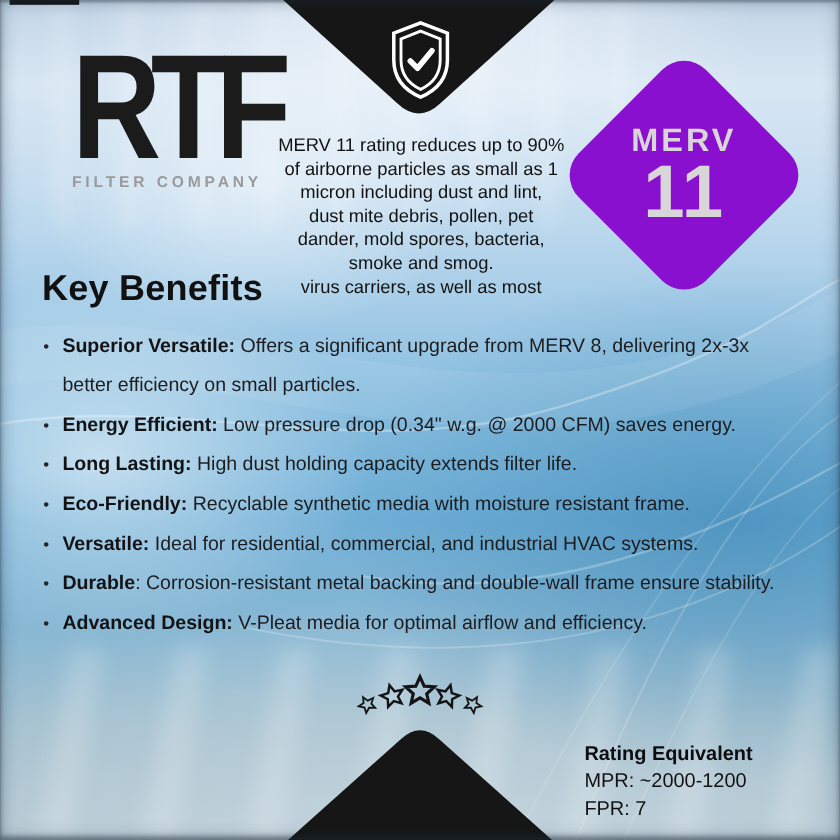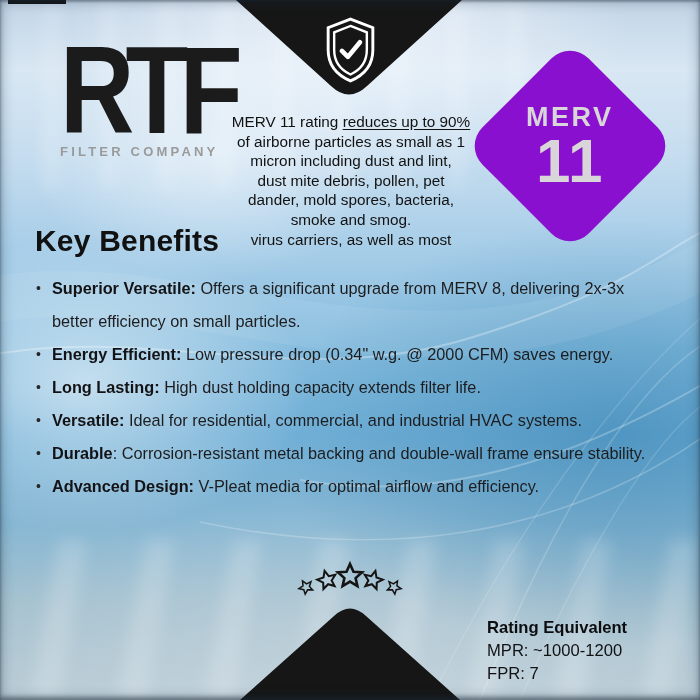--- a/index.html
+++ b/index.html
@@ -40,21 +40,21 @@
 
   
   .tri-svg{position:absolute;left:0;pointer-events:none;}
   .shield{position:absolute;left:323px;top:16px;width:55px;height:68px;}
 
   
   .hero-desc{
     position:absolute;left:222px;top:112px;width:258px;
     font-size:15.3px;line-height:19.6px;text-align:center;color:#121212;font-weight:normal;
   }
-  .hero-desc .u{text-decoration:underline;text-underline-offset:2px;}
+  .hero-desc .u{text-underline-offset:2px;}
 
   
   .diamond{
     position:absolute;left:495px;top:71px;width:150px;height:150px;border-radius:26px;
     transform:rotate(45deg);display:flex;align-items:center;justify-content:center;
   }
   .diamond-inner{transform:rotate(-45deg);text-align:center;color:#d8d6d8;}
   .diamond-label{font-size:27px;font-weight:bold;letter-spacing:2.5px;line-height:30px;}
   .diamond-value{font-size:62px;font-weight:bold;line-height:58px;letter-spacing:1px;}
 
@@ -118,20 +118,21 @@
       <div class="diamond-label">MERV</div>
       <div class="diamond-value">11</div>
     </div>
   </div>
 
   <div class="kb-title">Key Benefits</div>
   <div class="benefits">
     <div class="benefit"><b>Superior Versatile:</b><span> Offers a significant upgrade from MERV 8, delivering 2x-3x better efficiency on small particles.</span></div>
     <div class="benefit"><b>Energy Efficient:</b><span> Low pressure drop (0.34" w.g. @ 2000 CFM) saves energy.</span></div>
     <div class="benefit"><b>Long Lasting:</b><span> High dust holding capacity extends filter life.</span></div>
+    <div class="benefit"><b>Eco-Friendly:</b><span> Recyclable synthetic media with moisture resistant frame.</span></div>
     <div class="benefit"><b>Versatile:</b><span> Ideal for residential, commercial, and industrial HVAC systems.</span></div>
     <div class="benefit"><b>Durable</b><span>: Corrosion-resistant metal backing and double-wall frame ensure stability.</span></div>
     <div class="benefit"><b>Advanced Design:</b><span> V-Pleat media for optimal airflow and efficiency.</span></div>
   </div>
 
   <svg class="stars-svg" width="700" height="50" viewBox="0 0 700 50">
     <g fill="none" stroke="#141414" stroke-width="2.6" stroke-linejoin="miter">
       <g transform="translate(306,27) rotate(-30) scale(0.58)">
           <path d="M0,-12 L3.5,-4.2 L12,-3.7 L5.6,2.1 L7.4,10 L0,5.6 L-7.4,10 L-5.6,2.1 L-12,-3.7 L-3.5,-4.2 Z"></path>
         </g>
@@ -149,19 +150,19 @@
         </g>
     </g>
   </svg>
 
   <svg class="tri-svg" style="top:590px" width="700" height="110" viewBox="0 0 700 110">
     <path d="M240 110 L334 26 Q350 11 366 26 L460 110 Z" fill="#161616"></path>
   </svg>
 
   <div class="rating">
     <div class="rating-title">Rating Equivalent</div>
-    <div>MPR: ~1000-1200</div>
+    <div>MPR: ~2000-1200</div>
     <div>FPR: 7</div>
   </div>
 
   <div class="edge-mark"></div>
   <div class="layer vignette"></div>
 </div>
 
 </body></html>

